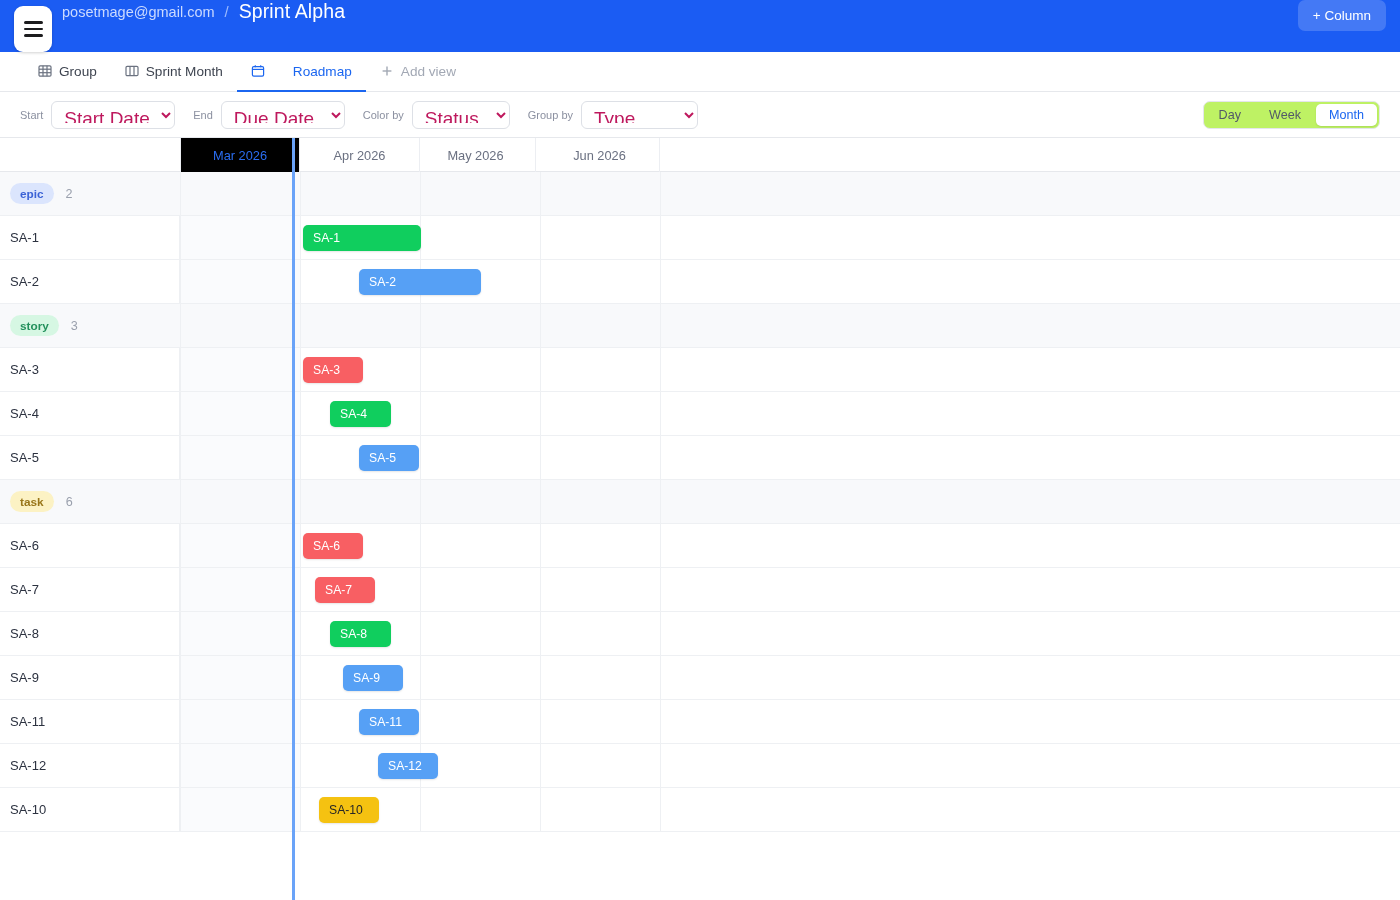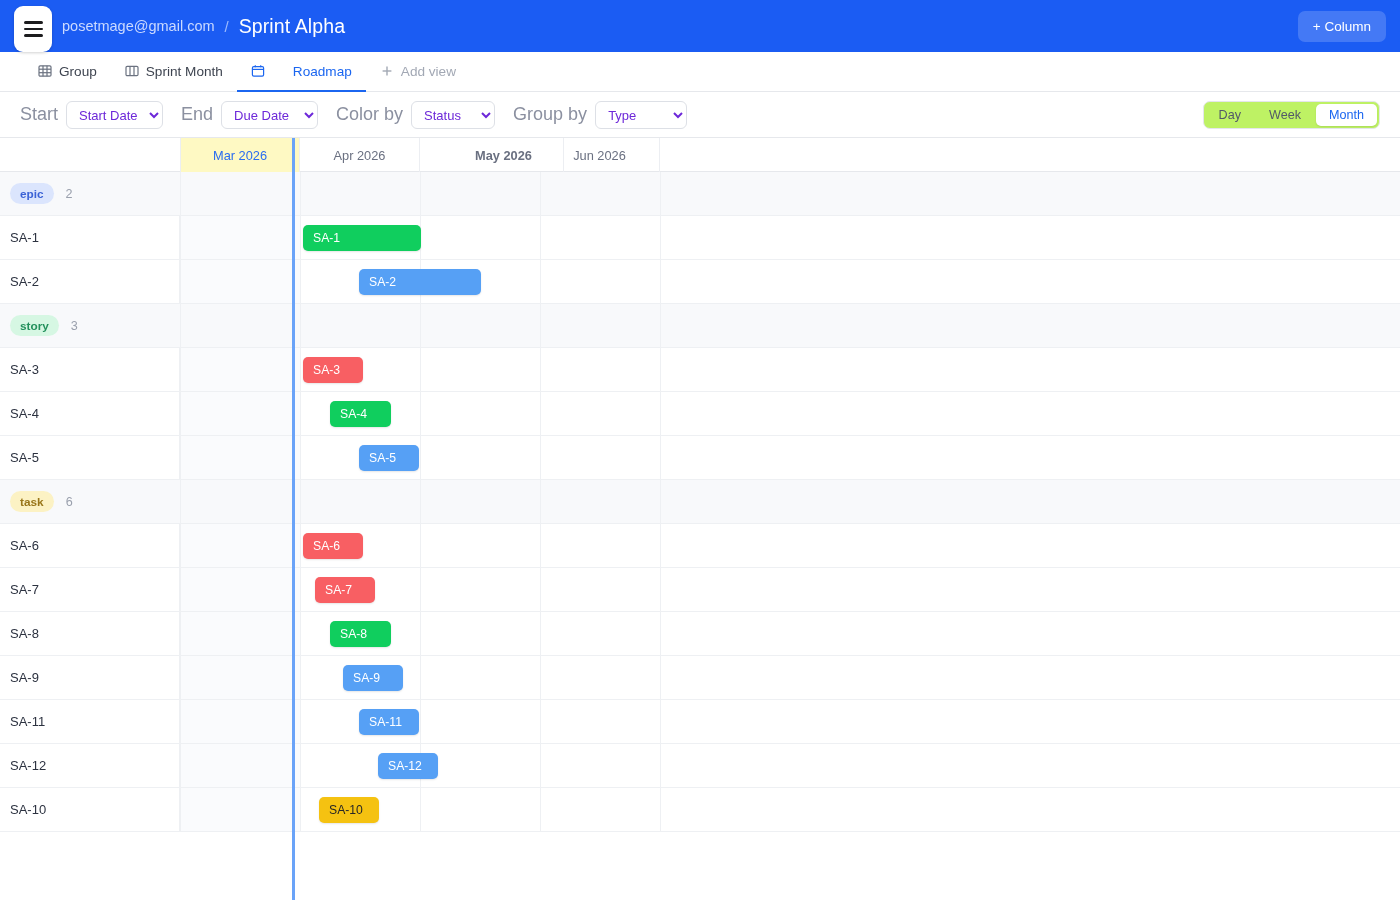--- a/index.html
+++ b/index.html
@@ -12,21 +12,21 @@
     overflow: hidden;
     -webkit-font-smoothing: antialiased;
   }
 
   
   .topbar {
     position: relative;
     height: 52px;
     background: #1b5cf3;
     display: flex;
-    align-items: center;
+    align-items: flex-start;
     padding: 0 14px 0 0;
   }
   .hamburger-btn {
     position: absolute;
     left: 14px; top: 6px;
     width: 38px; height: 46px;
     background: #ffffff;
     border-radius: 9px;
     display: flex; flex-direction: column;
     align-items: center; justify-content: center;
@@ -90,25 +90,25 @@
   
   .controlbar {
     height: 46px;
     border-bottom: 1px solid #e6e8ec;
     display: flex;
     align-items: center;
     padding: 0 20px;
     background: #fff;
   }
   .ctl-group { display: flex; align-items: center; gap: 8px; margin-right: 18px; }
-  .ctl-label { font-size: 18px; color: #8b90a0; }
+  .ctl-label { font-size: 11px; color: #8b90a0; }
   .ctl-select {
     font-family: inherit;
-    font-size: 13px;
-    color: #6d28d9;
+    font-size: 19px;
+    color: #be185d;
     background: #ffffff;
     border: 1px solid #dde0e6;
     border-radius: 6px;
     padding: 5px 8px;
     height: 28px;
     min-width: 84px;
     cursor: pointer;
   }
   .zoomgroup {
     margin-left: auto;
@@ -150,21 +150,21 @@
   }
   .month-cell {
     position: absolute;
     top: 0; height: 34px;
     display: flex; align-items: center; justify-content: center;
     font-size: 12.8px;
     color: #6a7081;
     border-right: 1px solid #eceef2;
   }
   .month-cell.current {
-    background: #fef9c3;
+    background: #000000;
     color: #2a6df0;
     border-left: 1px solid #eceef2;
   }
 
   .rows { position: relative; }
 
   .grow {
     position: relative;
     height: 44px;
     border-bottom: 1px solid #eef0f3;
@@ -320,21 +320,21 @@
       <button class="zoombtn">Day</button>
       <button class="zoombtn">Week</button>
       <button class="zoombtn active">Month</button>
     </div>
 </div>
 
 <div class="gantt">
   <div class="timeline-head" id="timeline-head">
       <div class="month-cell current" style="left: 180px; width: 120px;">Mar 2026</div>
       <div class="month-cell" style="left: 300px; width: 120px;">Apr 2026</div>
-      <div class="month-cell" style="left: 444px; width: 120px; font-weight: bold;">May 2026</div>
+      <div class="month-cell" style="left: 416px; width: 120px;">May 2026</div>
       <div class="month-cell" style="left: 540px; width: 120px;">Jun 2026</div>
     </div>
   <div class="rows" id="gantt-rows">
       <div class="grow group">
         <div class="gridline" style="left: 180px;"></div>
         <div class="gridline" style="left: 300px;"></div>
         <div class="gridline" style="left: 420px;"></div>
         <div class="gridline" style="left: 540px;"></div>
         <div class="gridline" style="left: 660px;"></div>
         <div class="rowlabel">

